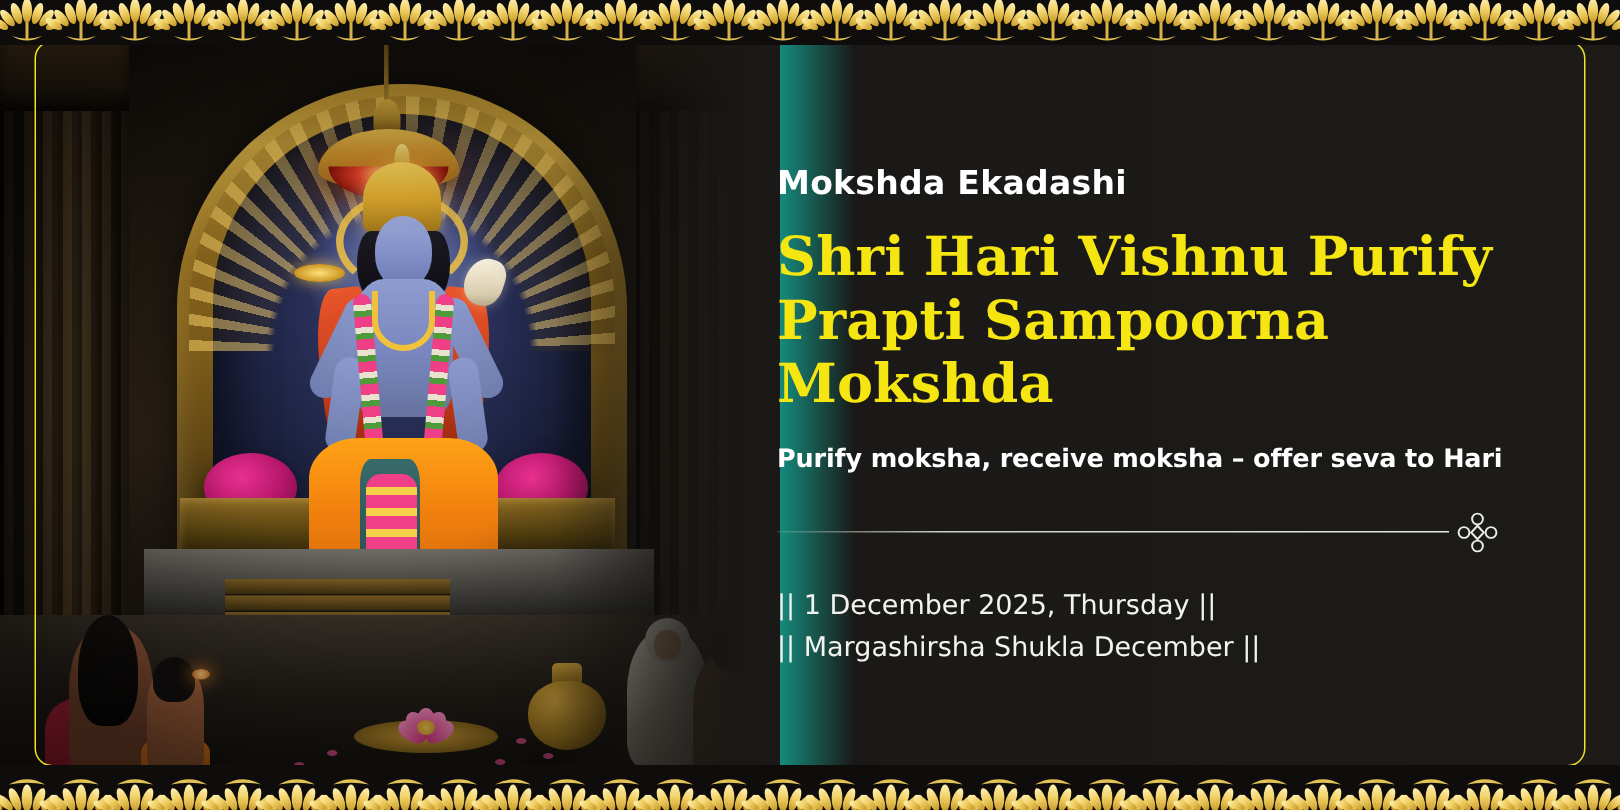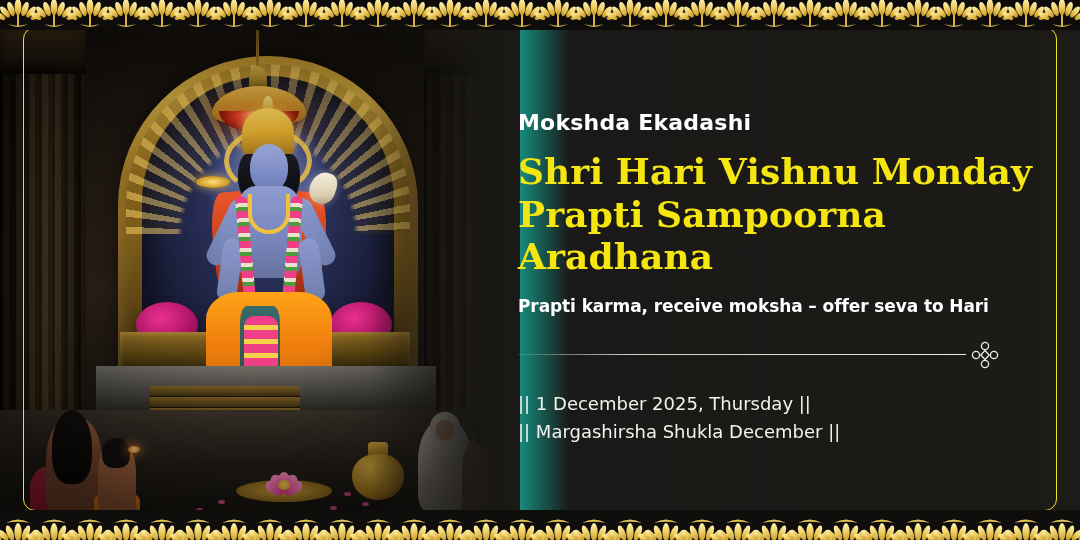--- a/index.html
+++ b/index.html
@@ -411,25 +411,25 @@
       <div class="art-vignette"></div>
       <div class="art-fade"></div>
     </div>
   </div>
 
   <div class="panel">
 
     <div class="eyebrow">Mokshda Ekadashi</div>
 
     <div class="headline">
-      <span>Shri Hari Vishnu Monday</span>
-      <span>Prapti Sampoorna Aradhana</span>
+      <span>Shri Hari Vishnu Purify</span>
+      <span>Prapti Sampoorna Mokshda</span>
     </div>
 
-    <div class="subhead">Prapti karma, receive moksha – offer seva to Hari</div>
+    <div class="subhead">Purify moksha, receive moksha – offer seva to Hari</div>
 
     <div class="divider-row">
       <div class="divider-line"></div>
       <svg class="divider-knot" viewBox="0 0 30 30" aria-hidden="true">
         <g fill="none" stroke="#ecece6" stroke-width="1.3">
           <circle cx="15" cy="6" r="3.6"></circle>
           <circle cx="15" cy="24" r="3.6"></circle>
           <circle cx="6" cy="15" r="3.6"></circle>
           <circle cx="24" cy="15" r="3.6"></circle>
           <path d="M15 10.5 L19.2 15 L15 19.5 L10.8 15 Z"></path>

